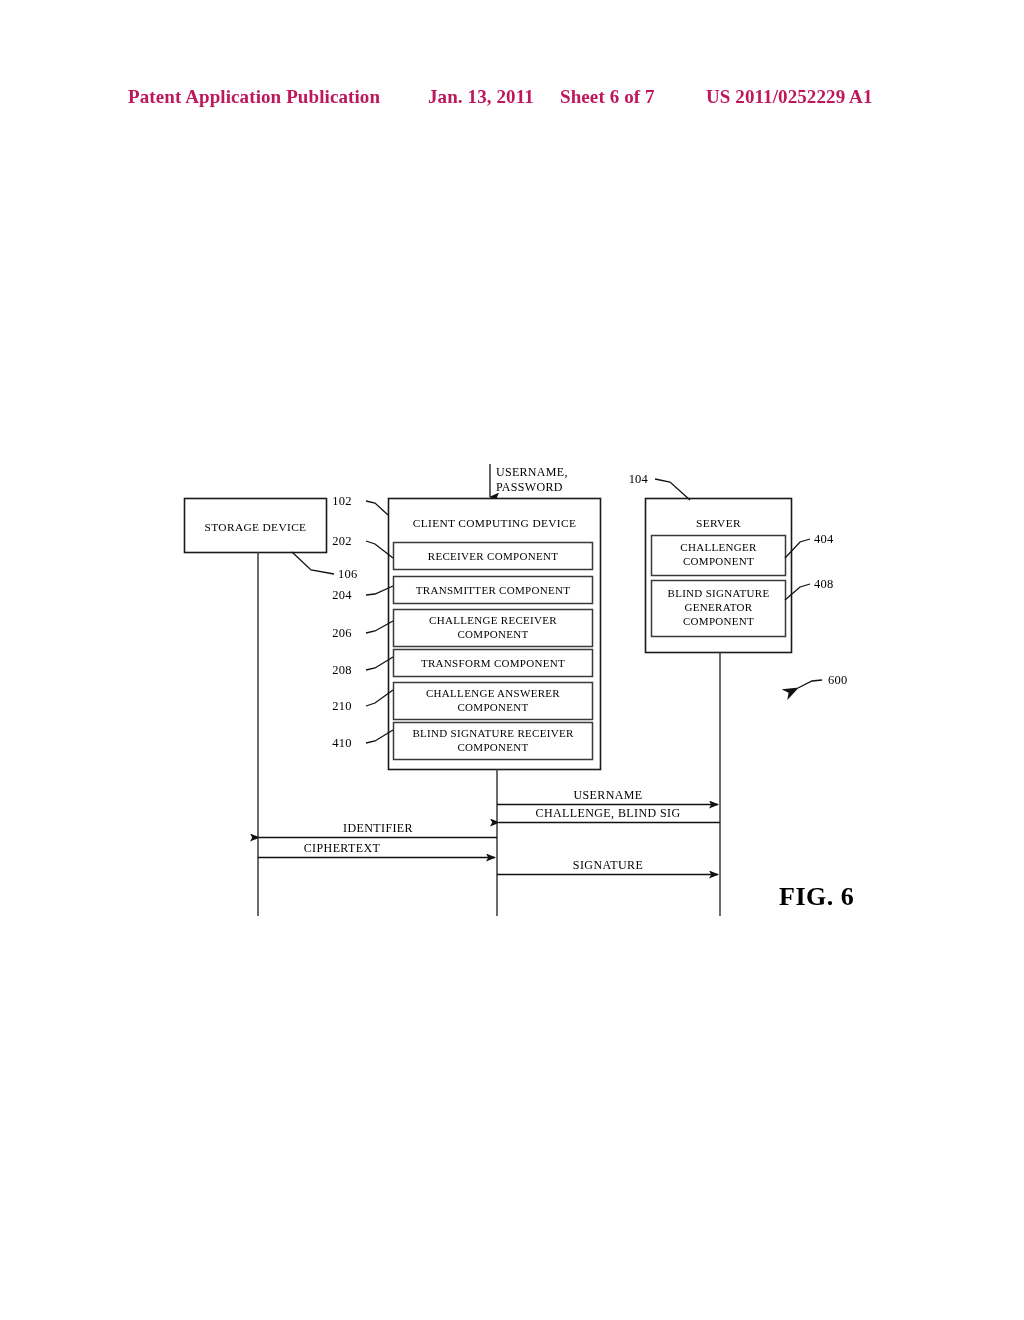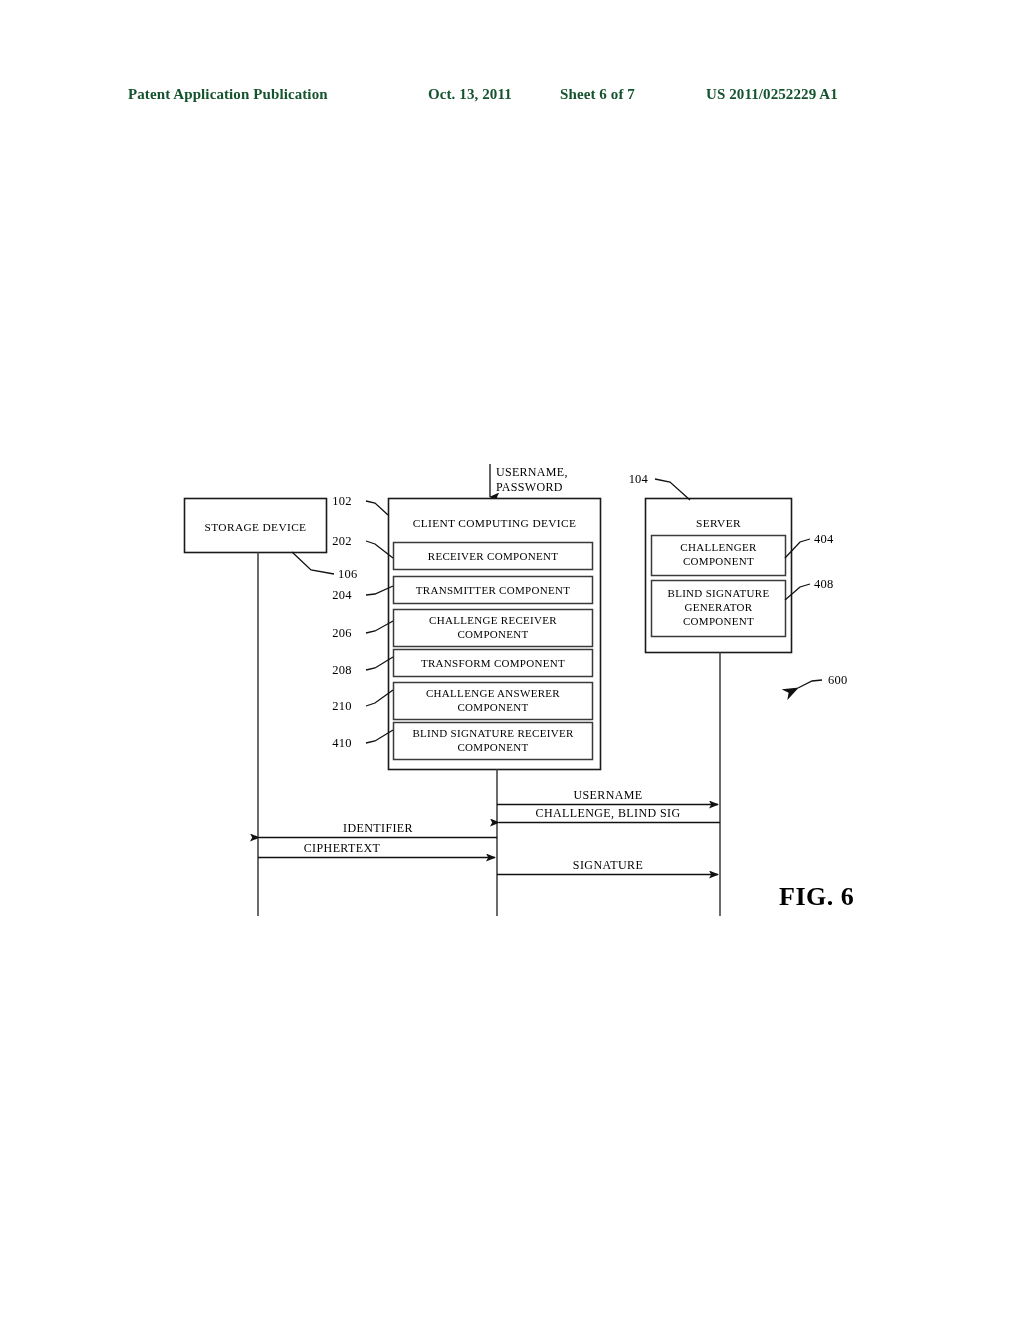--- a/index.html
+++ b/index.html
@@ -19,22 +19,22 @@
   
   #header {
     position: absolute;
     left: 0;
     top: 86px;
     width: 1024px;
     height: 30px;
     display: flex;
     align-items: baseline;
     font-weight: bold;
-    font-size: 15px;
-    color: #14532d;
+    font-size: 19px;
+    color: #be185d;
     letter-spacing: 0.1px;
   }
   #header .h-pub   { position: absolute; left: 128px; white-space: nowrap; }
   #header .h-date  { position: absolute; left: 428px; white-space: nowrap; }
   #header .h-sheet { position: absolute; left: 560px; white-space: nowrap; }
   #header .h-num   { position: absolute; left: 706px; white-space: nowrap; text-align: center; }
 
   
   #figure {
     position: absolute;
@@ -106,21 +106,21 @@
     fill: none;
   }
 </style>
 </head>
 <body>
 
 <div id="page">
 
   <div id="header">
     <span class="h-pub">Patent Application Publication</span>
-    <span class="h-date">Oct. 13, 2011</span>
+    <span class="h-date">Jan. 13, 2011</span>
     <span class="h-sheet">Sheet 6 of 7</span>
     <span class="h-num">US 2011/0252229 A1</span>
   </div>
 
   <div id="figure">
     <svg width="1024" height="1320" viewBox="0 0 1024 1320" xmlns="http://www.w3.org/2000/svg">
       <defs>
         <marker id="arrowRight" markerWidth="10" markerHeight="8" refX="9" refY="4" orient="auto" markerUnits="userSpaceOnUse">
           <path d="M0,0 L10,4 L0,8 L2.2,4 Z" fill="#111"></path>
         </marker>

